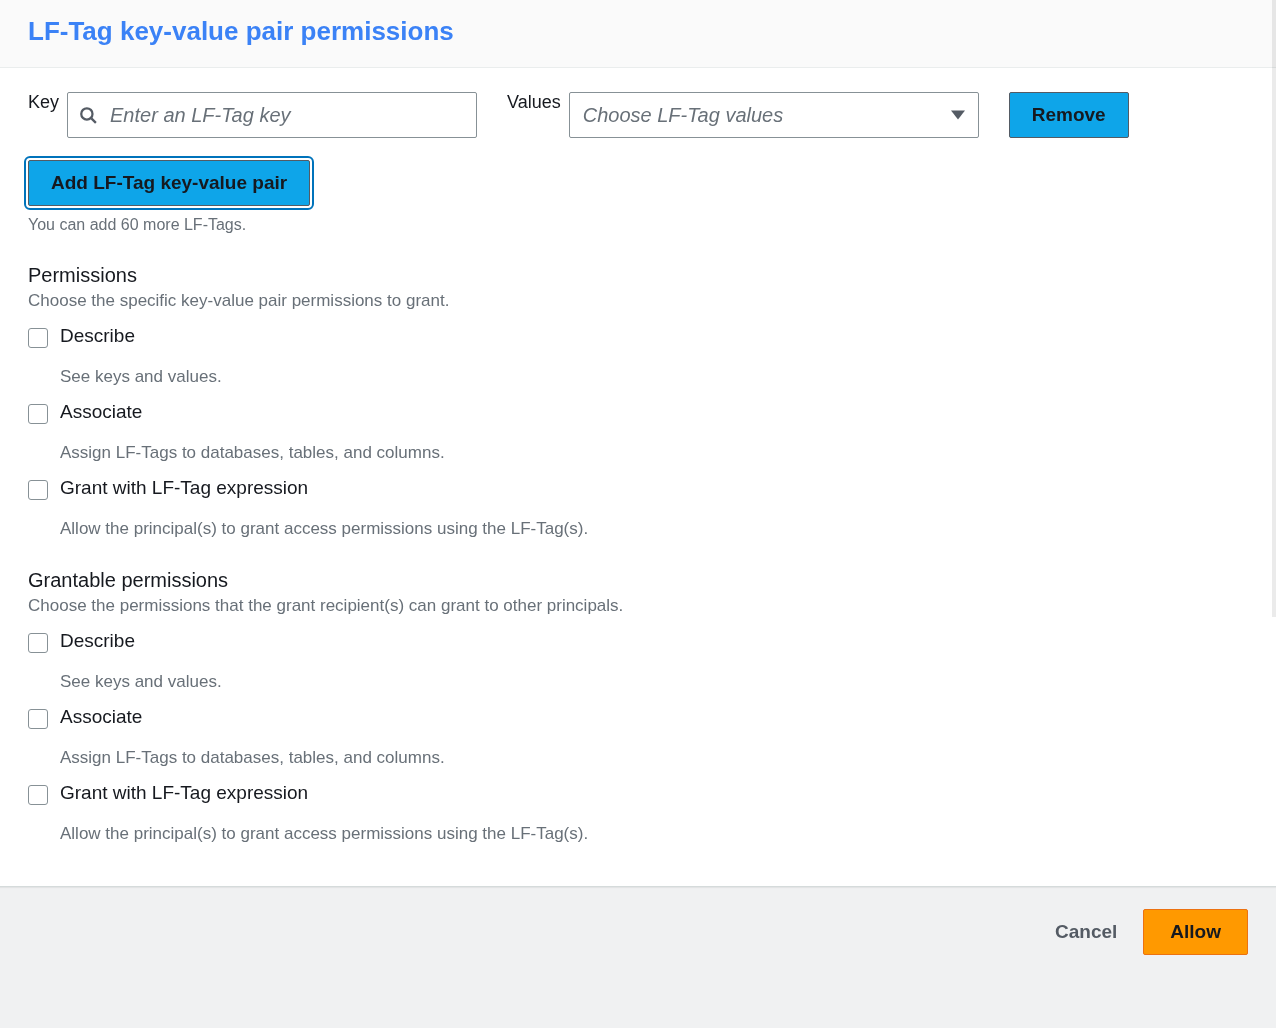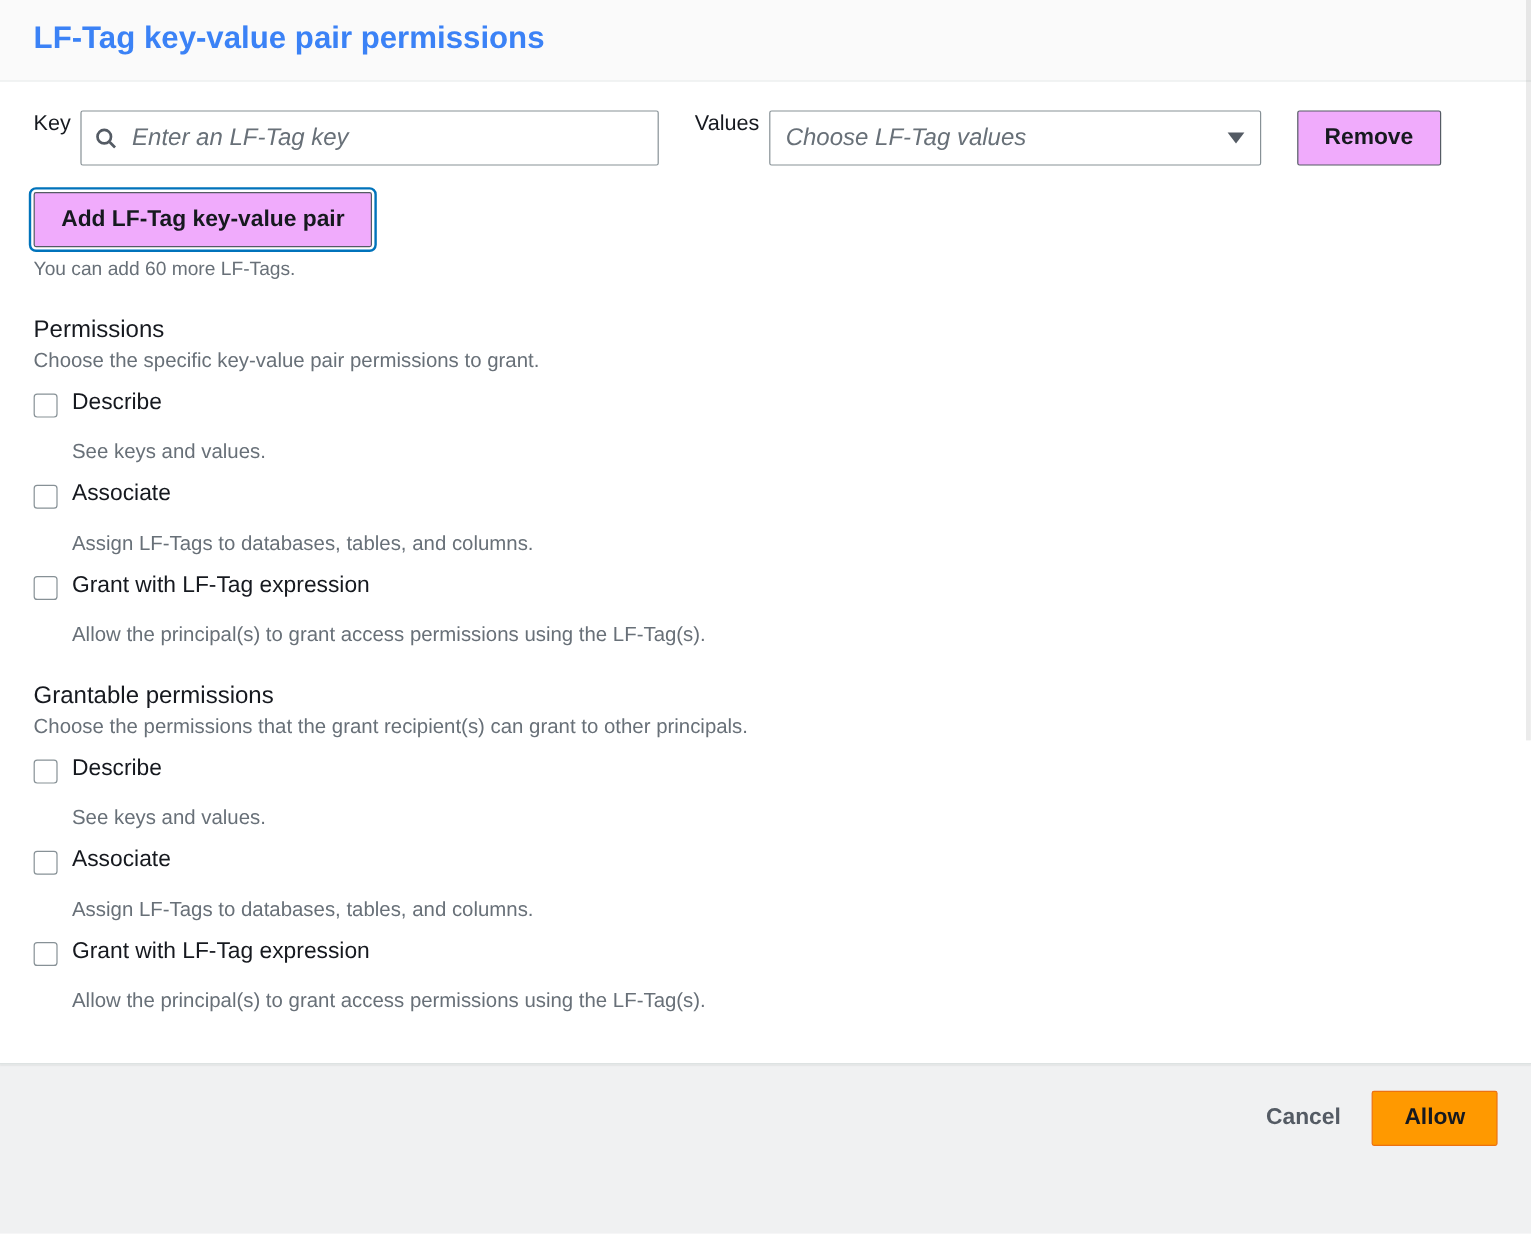--- a/index.html
+++ b/index.html
@@ -42,21 +42,21 @@
       flex-direction: row;
       gap: 8px;
     }
     .field-label {
       font-size: 18px;
       font-weight: 400;
       color: #16191f;
     }
     .input-wrap {
       position: relative;
-      width: 482px;
+      width: 410px;
     }
     .input-wrap .search-icon {
       position: absolute;
       left: 12px;
       top: 50%;
       transform: translateY(-50%);
       width: 18px;
       height: 18px;
       color: #545b64;
     }
@@ -104,21 +104,21 @@
       border-top: 9px solid #545b64;
     }
     .btn {
       display: inline-flex;
       align-items: center;
       justify-content: center;
       height: 46px;
       padding: 0 22px;
       border: 1px solid #545b64;
       border-radius: 2px;
-      background: #f0abfc;
+      background: #0ea5e9;
       font-size: 19px;
       font-weight: 700;
       color: #16191f;
       cursor: pointer;
     }
     .btn-focused {
       outline: 2px solid #0073bb;
       outline-offset: 2px;
     }
     .add-row {

